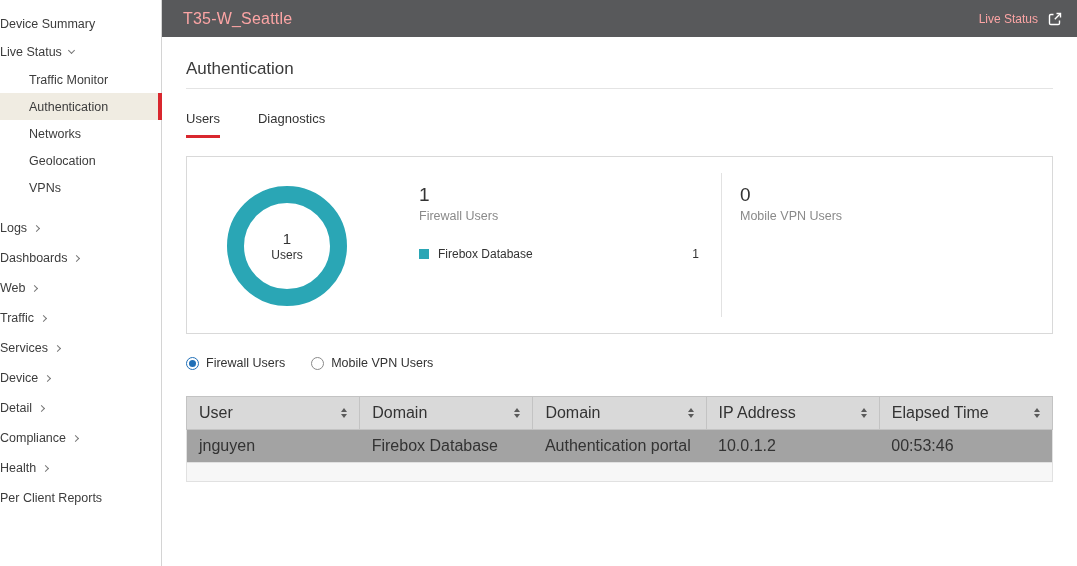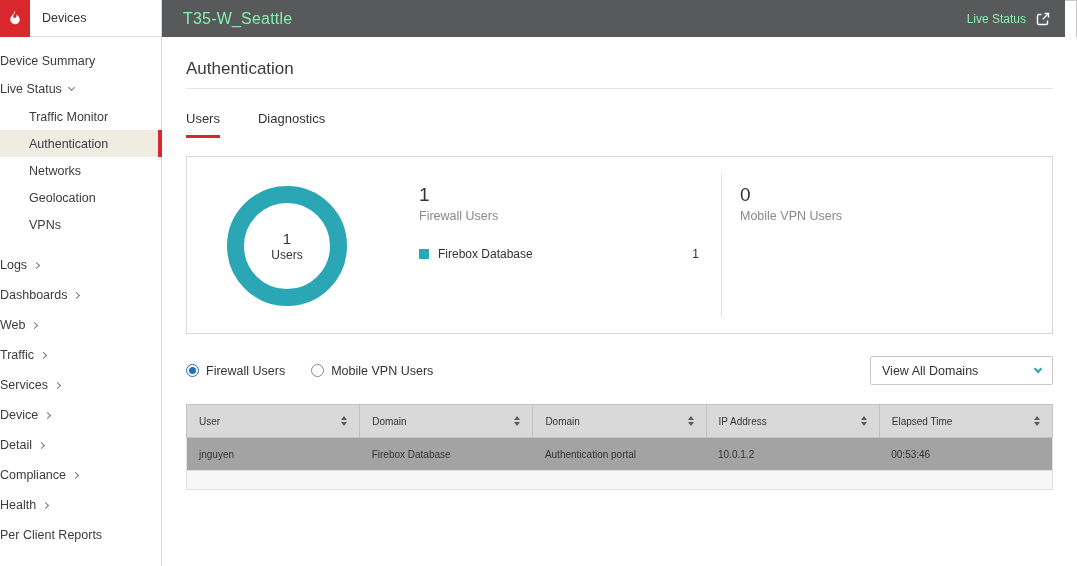--- a/index.html
+++ b/index.html
@@ -22,22 +22,22 @@
   .nav-item.sub { height:27px; padding-left:29px; }
   .nav-item.group { height:30px; }
   .nav-gap { height:12px; }
   .nav-item.active { background:#f0ece2; position:relative; }
   .nav-item.active::after { content:""; position:absolute; right:-1px; top:0; width:4px; height:100%; background:#D9272E; }
   .chev { width:5px; height:5px; border-right:1.4px solid #777; border-bottom:1.4px solid #777;
     transform:rotate(-45deg); margin-left:7px; display:inline-block; flex-shrink:0; }
   .chev.down { transform:rotate(45deg); margin-top:-3px; }
 
   
-  .topbar { position:absolute; left:162px; right:12px; top:0; height:37px; background:#58595B;
-    display:flex; align-items:center; padding:0 14px 0 21px; color:#86efac; }
+  .topbar { position:absolute; left:162px; right:0; top:0; height:37px; background:#58595B;
+    display:flex; align-items:center; padding:0 14px 0 21px; color:#fca5a5; }
   .topbar h1 { font-size:16px; font-weight:400; margin:0; letter-spacing:.2px; }
   .live-status { margin-left:auto; display:flex; align-items:center; gap:9px; font-size:12px; cursor:pointer; }
 
   
   .main { position:absolute; left:162px; right:0; top:37px; bottom:0; background:#fff; padding:0 24px; }
   .page-title { font-size:17px; font-weight:400; color:#3a3a3a; margin:22px 0 0; padding-bottom:9px; border-bottom:1px solid #e4e4e4; }
   .tabs { display:flex; gap:38px; margin-top:22px; }
   .tab { font-size:13px; color:#333; padding-bottom:9px; border-bottom:3px solid transparent; cursor:pointer; }
   .tab.active { border-bottom-color:#D9272E; }
 
@@ -58,45 +58,37 @@
 
   .filter-row { display:flex; align-items:center; margin-top:22px; }
   .radio { display:flex; align-items:center; gap:7px; font-size:12.5px; cursor:pointer; margin-right:26px; }
   .rdot { width:13px; height:13px; border:1px solid #8a8a8a; border-radius:50%; position:relative; background:#fff; flex-shrink:0; }
   .radio.checked .rdot { border-color:#2170B8; }
   .radio.checked .rdot::after { content:""; position:absolute; left:2px; top:2px; width:7px; height:7px; border-radius:50%; background:#2170B8; }
   .domain-select { margin-left:auto; width:183px; height:29px; border:1px solid #c9c9c9; border-radius:2px;
     display:flex; align-items:center; padding:0 11px; font-size:12.5px; color:#333; cursor:pointer; }
   .domain-select .chev { margin-left:auto; border-color:#2AA6B5; width:6px; height:6px; border-width:2px; transform:rotate(45deg); margin-top:-4px; }
 
-  .users-table { width:100%; border-collapse:collapse; margin-top:19px; font-size:10px; }
+  .users-table { width:100%; border-collapse:collapse; margin-top:26px; font-size:16px; }
   .users-table th { background:#d9d9d9; border:1px solid #c3c3c3; height:33px; padding:0 12px;
     font-weight:400; color:#333; text-align:left; width:20%; cursor:pointer; }
   .th-inner { display:flex; align-items:center; justify-content:space-between; }
   .sort { display:flex; flex-direction:column; gap:2px; }
   .tri { width:0; height:0; border-left:3.5px solid transparent; border-right:3.5px solid transparent; }
   .tri.up { border-bottom:4px solid #5a5a5a; }
   .tri.dn { border-top:4px solid #5a5a5a; }
   .users-table td { background:#a3a3a3; border-bottom:1px solid #e1e1e1; height:33px; padding:0 12px; color:#333; }
   .users-table td:first-child { border-left:1px solid #e1e1e1; }
   .users-table td:last-child { border-right:1px solid #e1e1e1; }
   .table-footer { height:19px; background:#f7f7f7; border:1px solid #e1e1e1; border-top:none; }
 </style>
 </head>
 <body>
 
 <aside class="sidebar">
-  <div class="brand">
-    <div class="logo">
-      <svg width="18" height="18" viewBox="0 0 24 24">
-        <path fill="#fff" d="M12 2c1.2 3.4-2.4 5-2.4 7.6a2.2 2.2 0 0 0 4.4.2c.1-.9-.3-1.7-.7-2.4 2.9 1.4 5 3.8 5 6.8A6.3 6.3 0 0 1 5.7 14C5.7 9.2 11 6.9 12 2z"></path>
-      </svg>
-    </div>
-    <span class="brand-label">Devices</span>
-  </div>
   <nav class="nav">
     <div class="nav-item top">
         <span>Device Summary</span>
       </div>
     <div class="nav-item top">
         <span>Live Status</span>
         <span class="chev down"></span>
       </div>
     <div class="nav-item sub">
         <span>Traffic Monitor</span>
@@ -199,24 +191,20 @@
 
   <div class="filter-row">
     <label class="radio checked">
       <span class="rdot"></span>
       <span>Firewall Users</span>
     </label>
     <label class="radio">
       <span class="rdot"></span>
       <span>Mobile VPN Users</span>
     </label>
-    <div class="domain-select">
-      <span>View All Domains</span>
-      <span class="chev"></span>
-    </div>
   </div>
 
   <table class="users-table">
     <thead>
       <tr>
         <th>
             <div class="th-inner">
               <span>User</span>
               <span class="sort">
                 <i class="tri up"></i>

